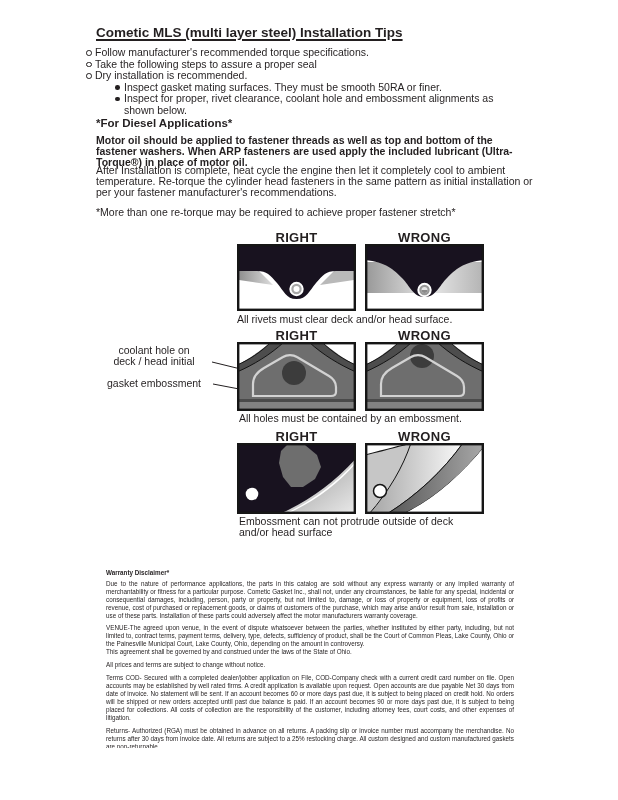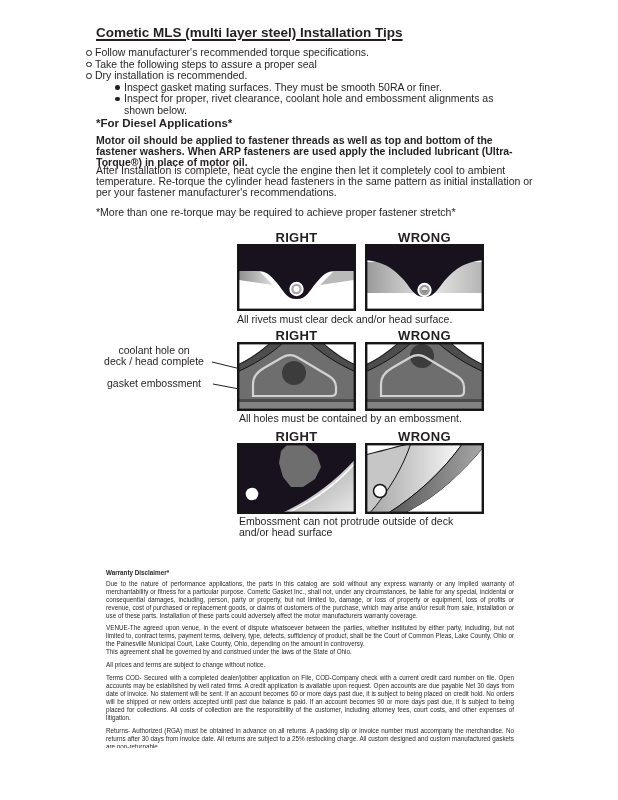--- a/index.html
+++ b/index.html
@@ -91,21 +91,21 @@
     <rect x="1.2" y="1.2" width="116.6" height="64.6" fill="none" stroke="#161616" stroke-width="2.4"></rect>
   </svg>
 
   <div class="abs fcap" style="left:237px;top:314px;">All rivets must clear deck and/or head surface.</div>
 
   <div class="abs flabel" style="left:237px;top:328px;">RIGHT</div>
   <div class="abs flabel" style="left:365px;top:328px;">WRONG</div>
 
   <div class="abs ann" style="top:345px;">
     <div>coolant hole on</div>
-    <div>deck / head complete</div>
+    <div>deck / head initial</div>
   </div>
   <div class="abs ann" style="top:378px;">gasket embossment</div>
 
   <svg class="abs" style="left:205px;top:356px;" width="100" height="42" viewBox="0 0 100 42">
     <line x1="7" y1="6" x2="89" y2="26" stroke="#231f20" stroke-width="1"></line>
     <line x1="8" y1="28" x2="50" y2="36" stroke="#231f20" stroke-width="1"></line>
   </svg>
 
   <svg class="abs figsvg" style="left:237px;top:342px;" width="119" height="69" viewBox="0 0 119 69">
     <rect width="119" height="69" fill="#6e6e6e"></rect>

